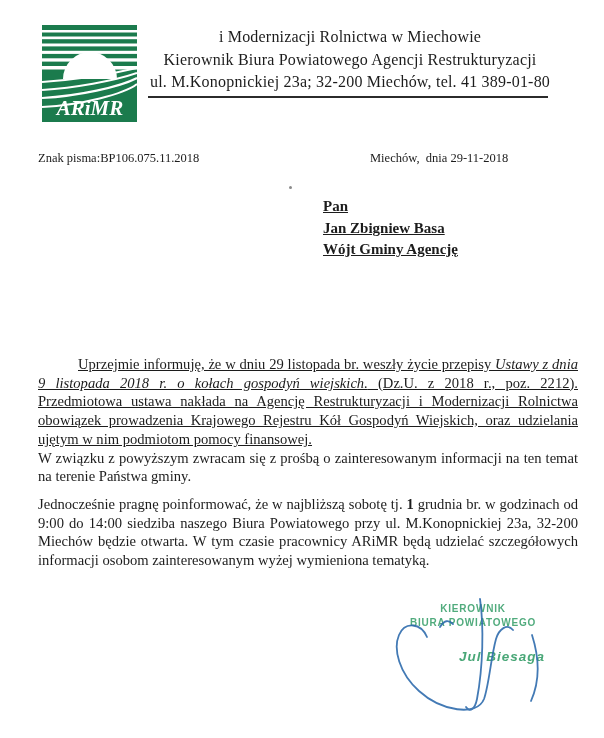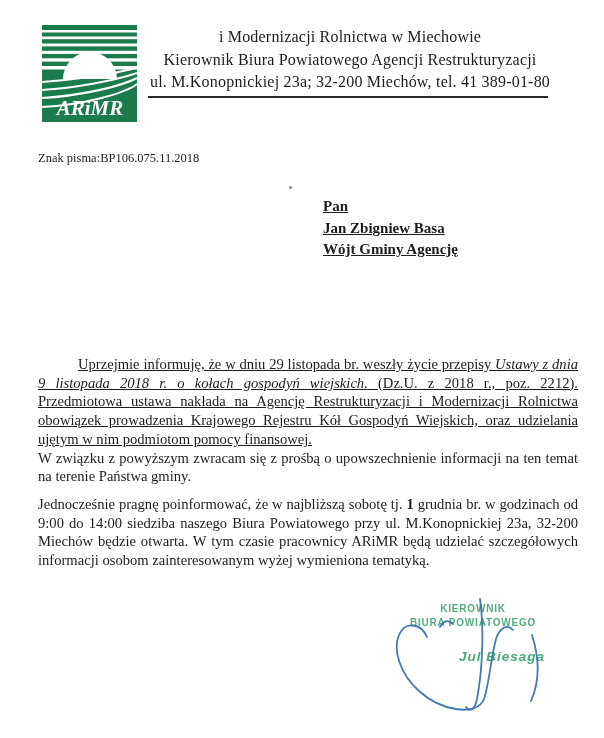--- a/index.html
+++ b/index.html
@@ -101,32 +101,33 @@
   </svg>
 
   <div class="header-text">
     <div>i Modernizacji Rolnictwa w Miechowie</div>
     <div>Kierownik Biura Powiatowego Agencji Restrukturyzacji</div>
     <div>ul. M.Konopnickiej 23a; 32-200 Miechów, tel. 41 389-01-80</div>
   </div>
   <div class="header-rule"></div>
 
   <div class="ref-znak">Znak pisma:BP106.075.11.2018</div>
+  <div class="ref-date">Miechów,  dnia 29-11-2018</div>
   <div class="artifact-dot"></div>
 
   <div class="addressee">
     <div>Pan</div>
     <div>Jan Zbigniew Basa</div>
     <div>Wójt Gminy Agencję</div>
   </div>
 
 
   <div class="body-text">
     <p class="indent"><span>Uprzejmie informuję, że w dniu 29 listopada br. weszły życie przepisy </span><span style="font-style: italic;">Ustawy z dnia 9 listopada 2018 r. o kołach gospodyń wiejskich.</span><span>  (Dz.U. z 2018 r., poz. 2212). Przedmiotowa ustawa nakłada na Agencję Restrukturyzacji i Modernizacji Rolnictwa obowiązek prowadzenia Krajowego Rejestru Kół Gospodyń Wiejskich, oraz udzielania ujętym w nim  podmiotom pomocy finansowej.</span></p>
-    <p>W związku z powyższym zwracam się z prośbą o upowszechnienie informacji na ten temat na terenie Państwa gminy.</p>
+    <p>W związku z powyższym zwracam się z prośbą o zainteresowanym informacji na ten temat na terenie Państwa gminy.</p>
     <p class="gap"><span>Jednocześnie pragnę poinformować, że w najbliższą sobotę tj. </span><span style="font-weight: bold;">1</span><span> grudnia br. w godzinach od 9:00 do 14:00 siedziba naszego Biura Powiatowego przy ul. M.Konopnickiej 23a, 32-200 Miechów będzie otwarta. W tym czasie pracownicy ARiMR będą udzielać szczegółowych informacji osobom zainteresowanym wyżej wymieniona tematyką.</span></p>
   </div>
 
 
   <div class="stamp-title">
     <div>KIEROWNIK</div>
     <div>BIURA POWIATOWEGO</div>
   </div>
   <div class="stamp-name">Jul Biesaga</div>
 

